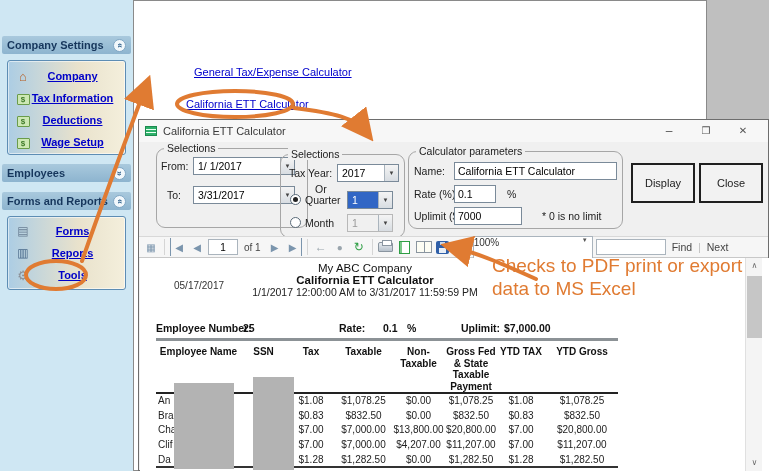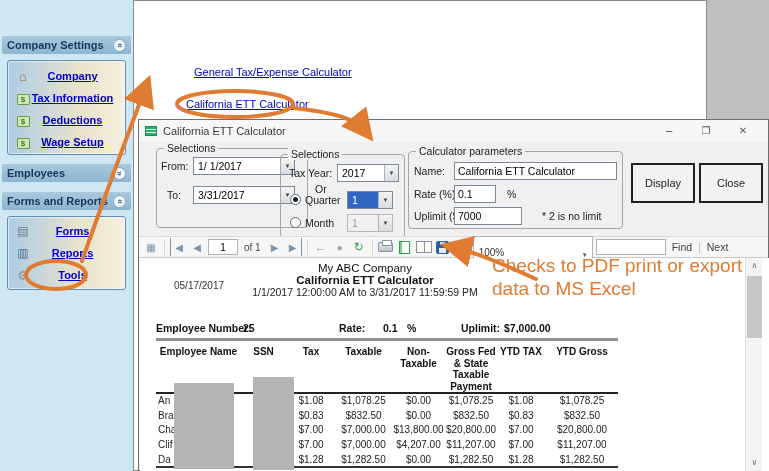--- a/index.html
+++ b/index.html
@@ -38,21 +38,21 @@
 
   
   .dialog { left:138px; top:119px; width:631px; height:352px; background:#f0f0f0; border:1px solid #6d6d6d; }
   .titlebar { position:absolute; left:0; top:0; width:100%; height:22px; background:#f7f7f7;
     display:flex; align-items:center; padding-left:6px; }
   .dlg-icon { width:12px; height:10px; margin-right:6px;
     background:repeating-linear-gradient(180deg,#2db06a 0 2px,#eafff2 2px 3px); border:1px solid #1d8a4f; }
   .dlg-title { font-size:11px; color:#3a3a3a; }
   .winbtn { position:absolute; top:3px; width:30px; height:17px; text-align:center; font-size:12px;
     color:#555; cursor:pointer; line-height:16px; }
-  .fieldset { position:absolute; border:1px solid #a6a6a6; border-radius:4px; }
+  .fieldset { position:absolute; border:1px solid #a6a6a6; border-radius:9px; }
   .fs-legend { position:absolute; top:-7px; left:7px; background:#f0f0f0; padding:0 3px; font-size:10.5px; color:#222; }
   .flabel { position:absolute; font-size:10.5px; color:#222; }
   .combo { position:absolute; height:18px; background:#fff; border:1px solid #7a8a99; display:flex; }
   .combo-text { flex:1; font-size:10.5px; padding:2px 2px 0 4px; white-space:nowrap; overflow:hidden; }
   .combo-btn { width:14px; background:linear-gradient(180deg,#f4f4f4,#d8dde2); border-left:1px solid #aab4bd;
     font-size:6px; color:#444; display:flex; align-items:center; justify-content:center; cursor:pointer; }
   .combo.hl .combo-text { background:#3166c5; color:#fff; }
   .combo.disabled { background:#f0f0f0; border-color:#b8b8b8; }
   .combo.disabled .combo-text { color:#9a9a9a; }
   .radio { position:absolute; width:11px; height:11px; border-radius:50%; border:1px solid #5a6a78; background:#fff; }
@@ -77,22 +77,22 @@
   .bar-r { border-right:1.5px solid #7b95ad; padding-right:1px; }
   .i-print { width:15px; height:10px; background:linear-gradient(180deg,#e8ecf0,#b8c2cc); border:1px solid #8a95a0;
     border-radius:2px 2px 1px 1px; position:relative; }
   .i-print::after { content:""; position:absolute; left:3px; top:-3px; width:8px; height:4px; background:#fff; border:1px solid #8a95a0; }
   .i-layout { width:11px; height:13px; background:#fff; border:1px solid #2e9e44; box-shadow:inset 2px 0 0 #7cc98a; }
   .i-book { width:16px; height:12px; background:#fdfdf4; border:1px solid #8a95a0; position:relative; }
   .i-book::after { content:""; position:absolute; left:7px; top:0; width:1px; height:100%; background:#8a95a0; }
   .i-save { width:13px; height:13px; background:#2f5fa8; border-radius:2px; position:relative; }
   .i-save::after { content:""; position:absolute; left:3px; bottom:1px; width:7px; height:5px; background:#e8eef6; }
   .i-save::before { content:""; position:absolute; left:4px; top:1px; width:5px; height:3px; background:#cdd9ea; }
-  .zoomsel { width:120px; height:23px; background:#fff; border:1px solid #aab4bd; display:flex; align-items:flex-end;
-    font-size:10px; color:#333; padding-left:5px; justify-content:space-between; cursor:pointer; }
+  .zoomsel { width:120px; height:23px; background:#fff; border:1px solid #aab4bd; display:flex; align-items:flex-start;
+    font-size:10px; color:#333; justify-content:space-between; cursor:pointer; }
   .zoomsel .arr { font-size:6px; color:#555; padding-right:4px; }
   .findbox { width:70px; height:16px; border:1px solid #aab4bd; background:#fff; }
   .findlink { font-size:10.5px; color:#444; cursor:pointer; padding:0 3px; }
   .findsep { color:#bbb; font-size:10px; }
 
   
   .report { position:absolute; left:1px; top:138px; width:629px; height:213px; background:#fff; overflow:hidden; }
   .rep-date { position:absolute; left:14px; top:22px; font-size:10px; color:#333;padding-left:20px; }
   .rep-center { position:absolute; left:20px; top:4px; width:410px; text-align:center; }
   .rep-company { font-size:11.5px; font-weight:normal; color:#111; }
@@ -226,21 +226,21 @@
 
   <div class="fieldset" style="left:269px;top:31px;width:215px;height:78px">
     <span class="fs-legend">Calculator parameters</span>
     <span class="flabel" style="left:5px;top:13px">Name:</span>
     <input class="tinput" style="left: 45px; top: 10px; width: 163px;" value="California ETT Calculator">
     <span class="flabel" style="left:5px;top:36px">Rate (%):</span>
     <input class="tinput" style="left: 45px; top: 33px; width: 42px;" value="0.1">
     <span class="flabel" style="left:98px;top:36px">%</span>
     <span class="flabel" style="left:5px;top:58px">Uplimit ($):</span>
     <input class="tinput" style="left: 45px; top: 55px; width: 68px;" value="7000">
-    <span class="note" style="left:133px;top:58px">* 2 is no limit</span>
+    <span class="note" style="left:133px;top:58px">* 0 is no limit</span>
   </div>
 
   <button class="dlgbtn" style="left:492px;top:43px">Display</button>
   <button class="dlgbtn" style="left:560px;top:43px">Close</button>
 
   <div class="toolbar">
     <span class="tbi">▦</span>
     <span class="tbsep"></span>
     <span class="tbi bar-l">◀</span>
     <span class="tbi">◀</span>

